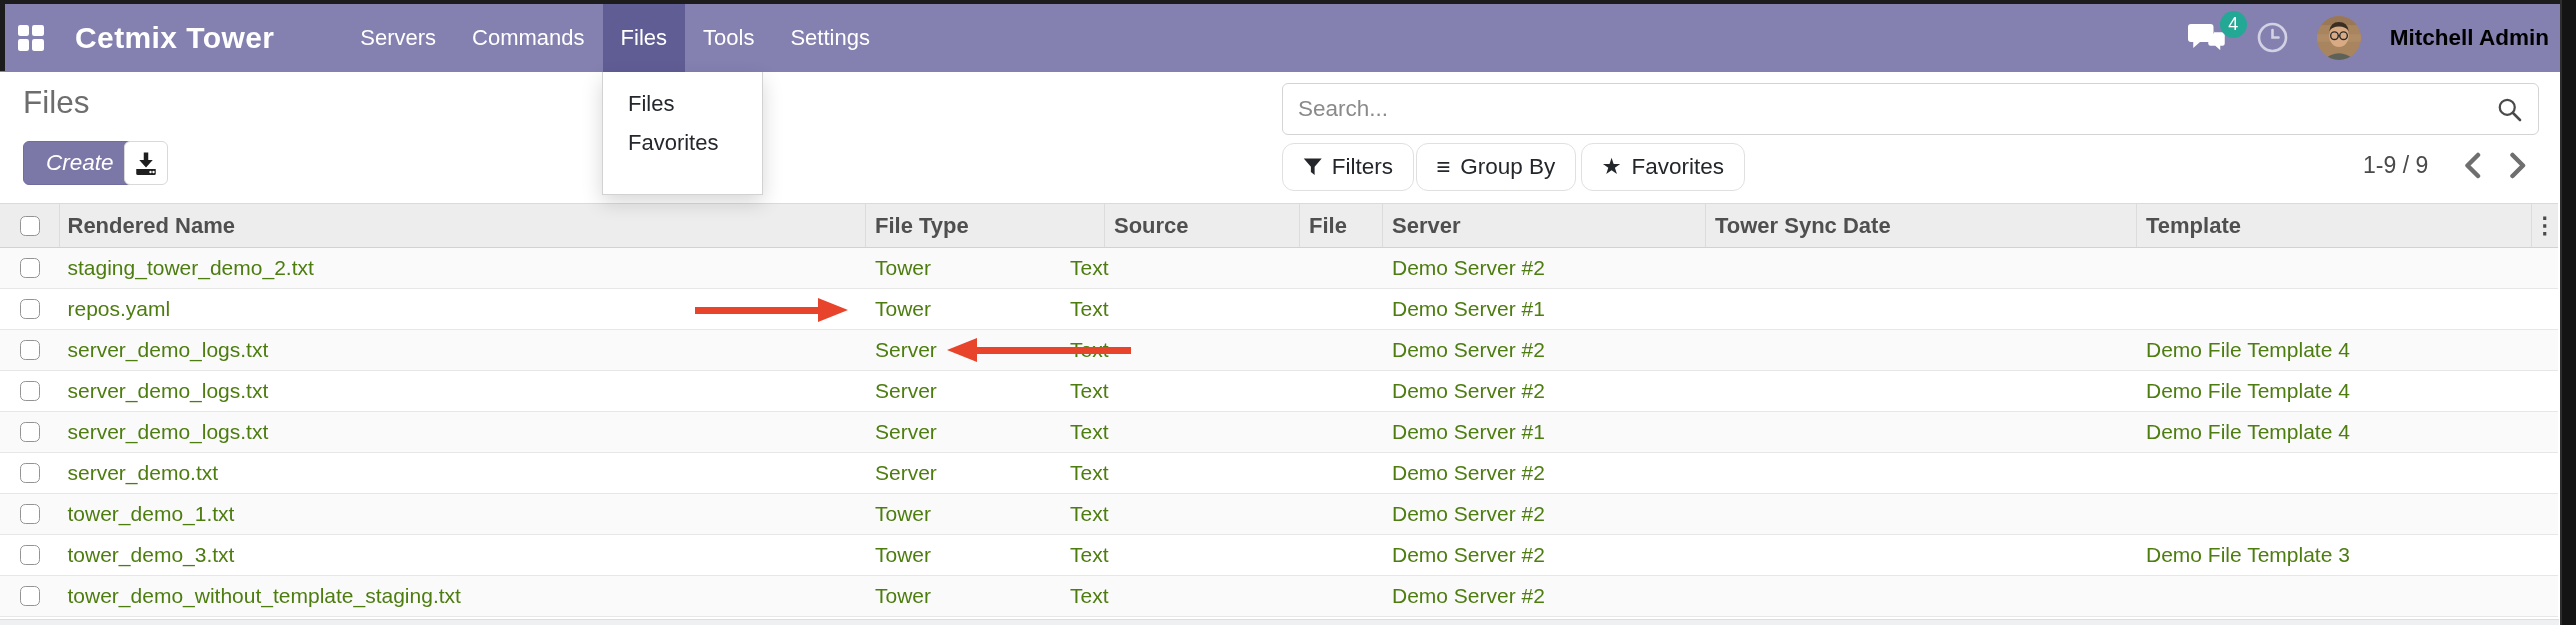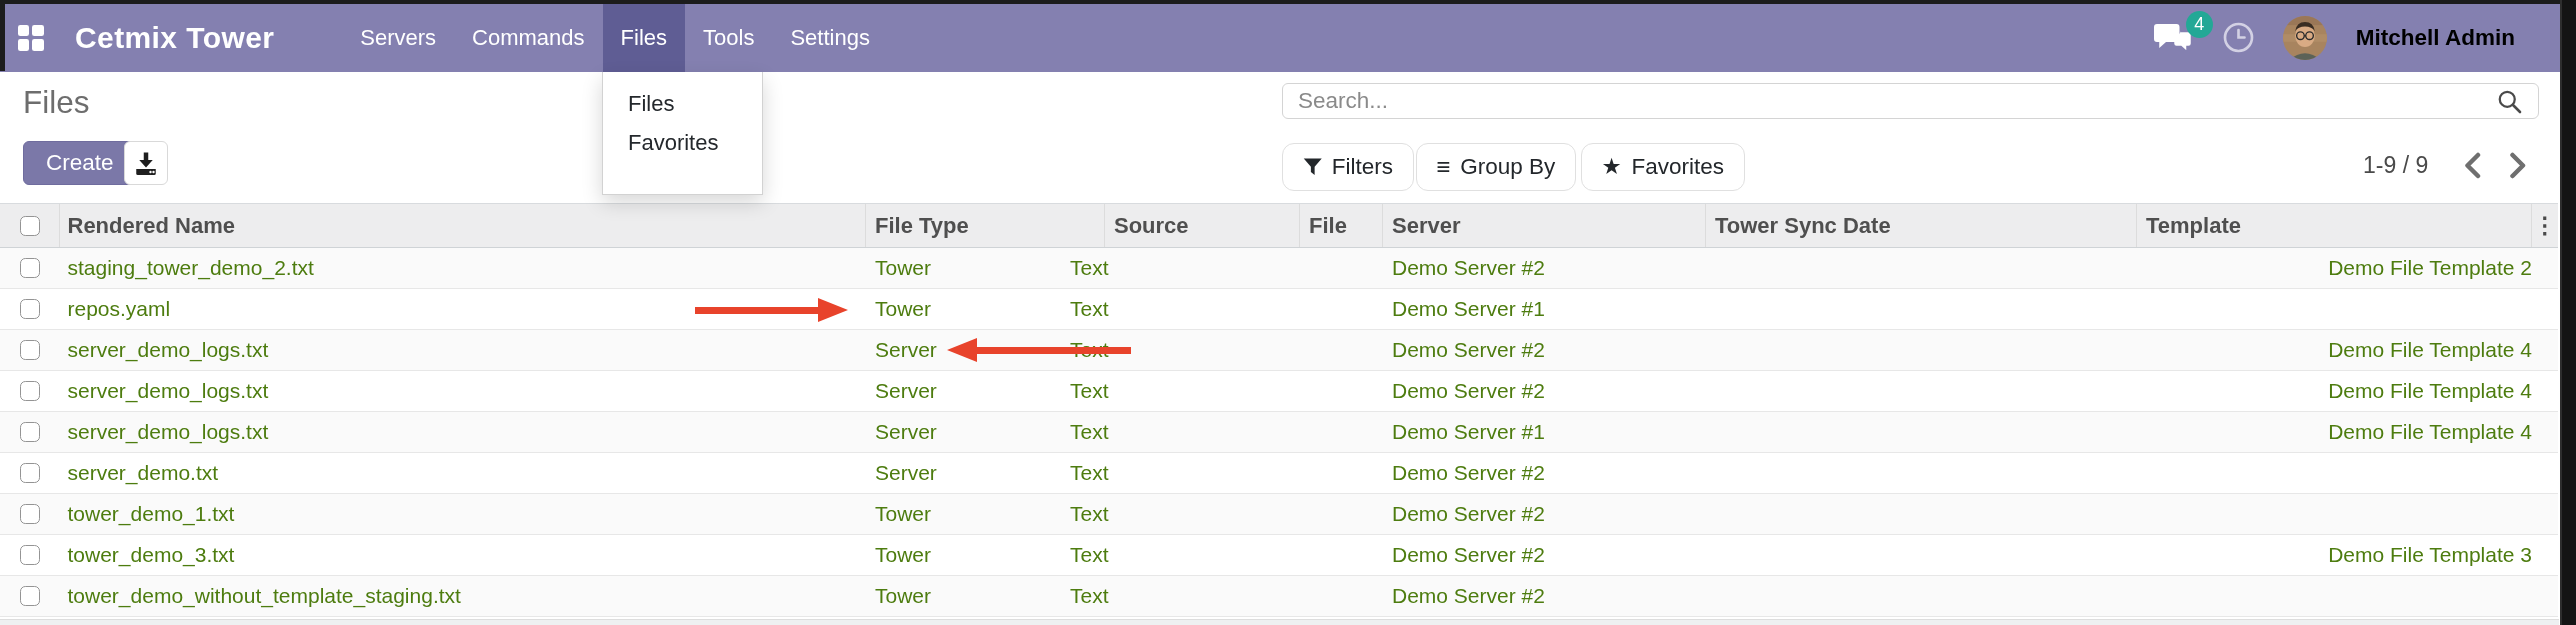--- a/index.html
+++ b/index.html
@@ -10,21 +10,21 @@
     font-family:"Liberation Sans", sans-serif; color:#4c4c4c;
   }
   
   .frame-top   { position:absolute; top:0; left:0; width:2576px; height:3.8px;  background:#1c1c1c; z-index:90; }
   .frame-right { position:absolute; top:0; right:0; width:16.5px;  height:626px; background:#141414; border-left:2.3px solid #2e2e2e; z-index:90; }
   .frame-left  { position:absolute; top:0; left:0; width:4.5px; height:71px; background:#1c1c1c; z-index:90; }
 
   
   .navbar {
     position:absolute; top:3.8px; left:0; width:2576px; height:68px;
-    background:#8480b0; display:flex; align-items:center; padding:0 61px 0 18px; z-index:40;
+    background:#8480b0; display:flex; align-items:center; padding:0 27px 0 18px; z-index:40;
   }
   .apps-grid { width:25.5px; height:25.5px; display:grid; grid-template-columns:11.3px 11.3px; grid-template-rows:11.3px 11.3px; gap:3px; cursor:pointer; }
   .apps-grid span { background:#ffffff; border-radius:2.3px; }
   .brand { color:#ffffff; font-size:30px; font-weight:600; margin-left:31.5px; letter-spacing:0.4px; white-space:nowrap; }
   .nav-menu { display:flex; height:68px; margin-left:68px; }
   .nav-item {
     color:#ffffff; font-size:22px; line-height:68px; padding:0 18px; cursor:pointer; white-space:nowrap;
   }
   .nav-item.active { background:#5f5d94; }
   .nav-right { margin-left:auto; display:flex; align-items:center; gap:28.5px; }
@@ -35,29 +35,29 @@
   }
   .clock-icon { opacity:0.8; cursor:pointer; }
   .avatar { width:44px; height:44px; border-radius:50%; overflow:hidden; flex-shrink:0; cursor:pointer; }
   .user-name { color:#000000; font-size:22.5px; font-weight:600; white-space:nowrap; cursor:pointer; }
 
   
   .page-title { position:absolute; left:23px; top:84px; font-size:31.5px; color:#6d6d6d; }
   .btn-create {
     position:absolute; left:23px; top:141px; height:44px; padding:0 22px;
     background:#7b78a8; border:0.8px solid #6f6c9e; border-radius:6px;
-    color:#fff; font-size:22.5px; font-family:inherit; cursor:pointer;
+    color:#fff; font-size:22.5px; font-family:inherit; cursor:pointer;font-style:italic;
   }
   .btn-upload {
     position:absolute; left:124px; top:141px; width:44px; height:44px;
     background:#fff; border:1.1px solid #d9d9d9; border-radius:6px; cursor:pointer;
     display:flex; align-items:center; justify-content:center;
   }
   .search-box {
-    position:absolute; left:1282px; top:83px; width:1257px; height:36px;
+    position:absolute; left:1282px; top:83px; width:1257px; height:52px;
     background:#fff; border:1.1px solid #d4d4d4; border-radius:6px;
     display:flex; align-items:center; padding:0 15px;
   }
   .search-box input {
     flex:1; border:none; outline:none; font-size:22.5px; font-family:inherit; color:#555; background:transparent;
   }
   .search-box input::placeholder { color:#8a8a8a; }
   .ctrl-btn {
     position:absolute; top:143px; height:48px; background:#fff; border:1.1px solid #e0e0e0; border-radius:12px;
     display:inline-flex; align-items:center; gap:9.8px; padding:0 19.5px;
@@ -99,21 +99,21 @@
   .row:nth-child(odd) { background:#fafafa; }
   .row:nth-child(even) { background:#ffffff; }
   .cell { overflow:hidden; white-space:nowrap; flex-shrink:0; }
   .c-check    { width:60px;  display:flex; justify-content:center; }
   .c-name     { width:806px; padding-left:7.5px; }
   .c-source   { width:195px; padding-left:9px; }
   .c-filetype { width:239px; padding-left:9px; }
   .c-file     { width:83px; padding-left:9px; }
   .c-server   { width:323px; padding-left:9px; }
   .c-sync     { width:431px; padding-left:9px; }
-  .c-template { width:395px; padding-left:9px;text-align:right; }
+  .c-template { width:395px; padding-left:9px; }
   .c-opt      { width:25.5px; justify-content:center; display:flex; font-size:22.5px; font-weight:bold; color:#4a4a4a; cursor:pointer; }
   .checkbox {
     width:20px; height:20px; border:1.9px solid #949494; border-radius:5.3px; background:#fff; cursor:pointer;
   }
   .bottom-strip {
     position:absolute; left:0; top:619px; width:2559px; height:6.8px;
     background:#eef0f1; border-top:0.8px solid #dddddd;
   }
 
   
@@ -251,21 +251,20 @@
   <div class="row">
     <div class="cell c-check">
       <div class="checkbox"></div>
     </div>
     <div class="cell c-name">staging_tower_demo_2.txt</div>
     <div class="cell c-source">Tower</div>
     <div class="cell c-filetype">Text</div>
     <div class="cell c-file"></div>
     <div class="cell c-server">Demo Server #2</div>
     <div class="cell c-sync"></div>
-    <div class="cell c-template">Demo File Template 2</div>
     <div class="cell c-opt"></div>
   </div>
 
   <div class="row">
     <div class="cell c-check">
       <div class="checkbox"></div>
     </div>
     <div class="cell c-name">repos.yaml</div>
     <div class="cell c-source">Tower</div>
     <div class="cell c-filetype">Text</div>

